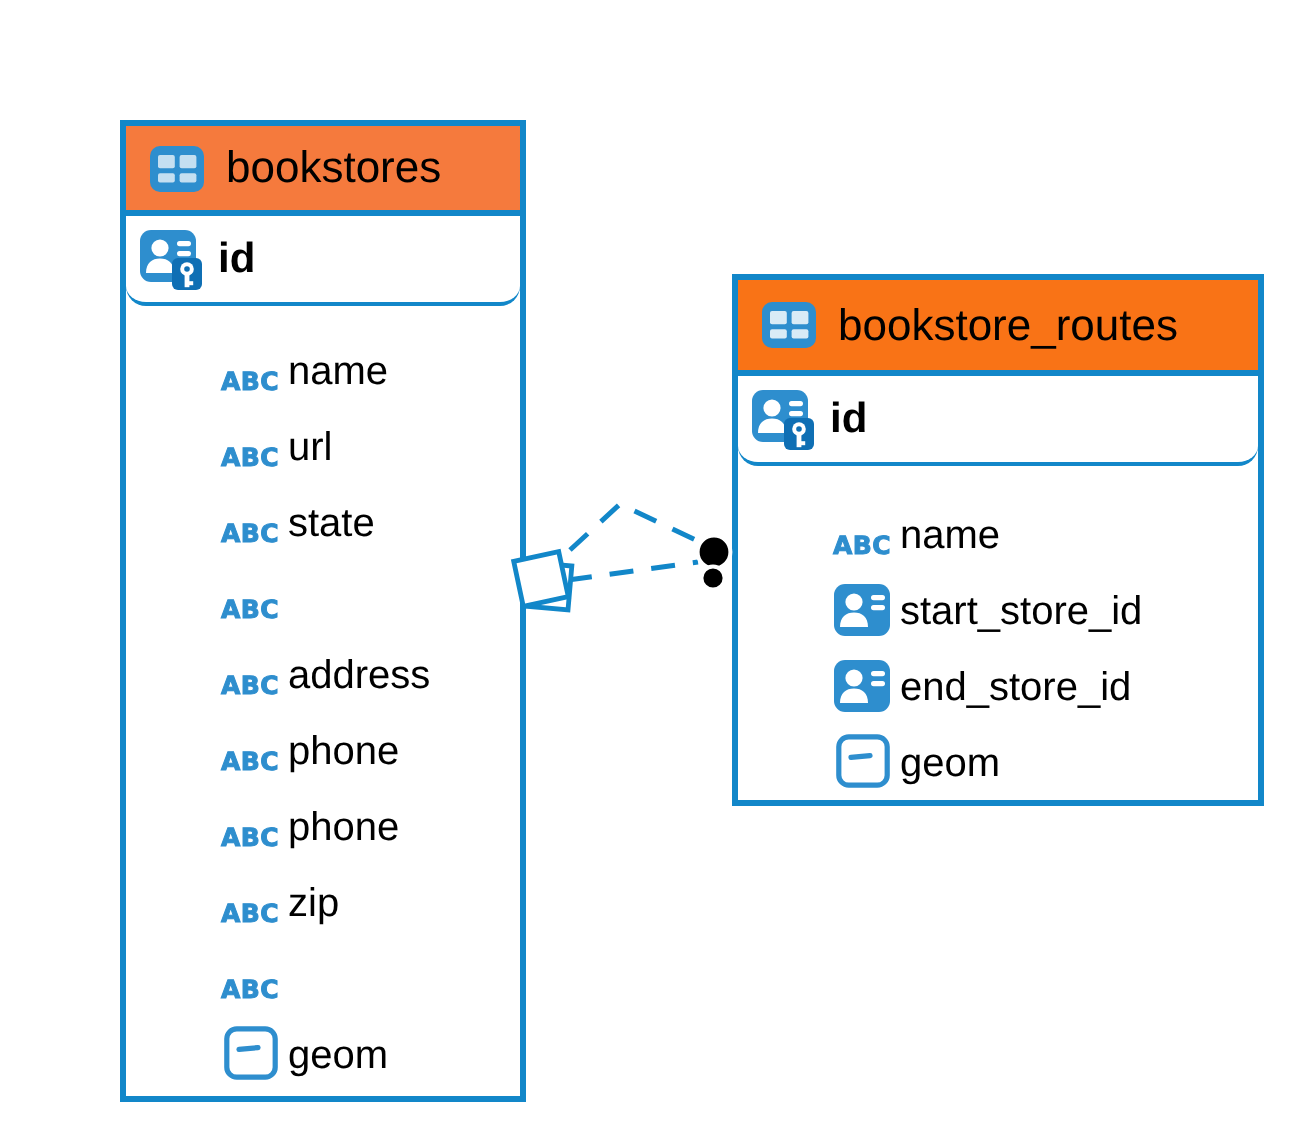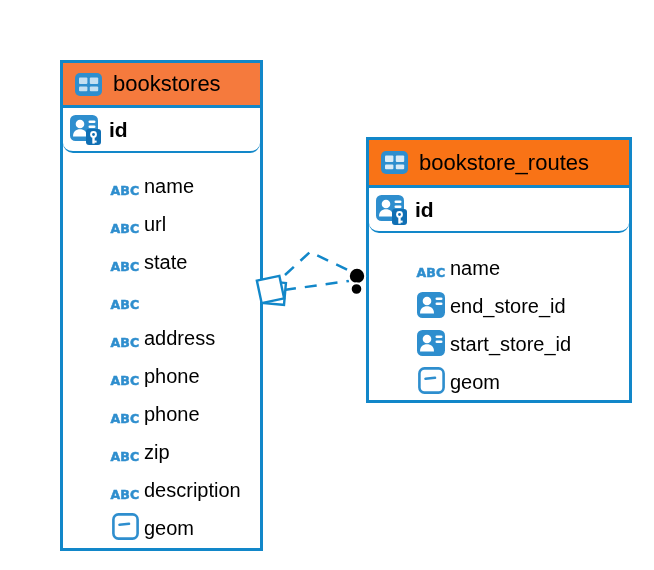--- a/index.html
+++ b/index.html
@@ -98,21 +98,20 @@
       <div class="col-row">
         <span class="icon-cell abc">ABC</span>
         <span class="label">phone</span>
       </div>
       <div class="col-row">
         <span class="icon-cell abc">ABC</span>
         <span class="label">zip</span>
       </div>
       <div class="col-row">
         <span class="icon-cell abc">ABC</span>
-        <span class="label">description</span>
       </div>
       <div class="col-row">
         <span class="icon-cell">
           <svg width="27" height="27" viewBox="0 0 27 27">
             <rect x="1.4" y="1.4" width="24.2" height="24.2" rx="5" fill="#fff" stroke="#2E8ECE" stroke-width="2.6"></rect>
             <line x1="7.5" y1="11.7" x2="17" y2="10.8" stroke="#2E8ECE" stroke-width="2.6" stroke-linecap="round"></line>
           </svg>
         </span>
         <span class="label">geom</span>
       </div>
@@ -159,33 +158,33 @@
       <div class="col-row">
         <span class="icon-cell">
           <svg width="28" height="26" viewBox="0 0 28 26">
             <rect width="28" height="26" rx="5.5" fill="#2E8ECE"></rect>
             <circle cx="10" cy="9" r="4.3" fill="#fff"></circle>
             <path d="M3 21.5 C3 16.5 6 14.3 10 14.3 C14 14.3 17 16.5 17 21.5 Z" fill="#fff"></path>
             <rect x="18.5" y="5.5" width="7" height="2.6" rx="1.3" fill="#fff"></rect>
             <rect x="18.5" y="10.5" width="7" height="2.6" rx="1.3" fill="#fff"></rect>
           </svg>
         </span>
-        <span class="label">end_store_id</span>
+        <span class="label">start_store_id</span>
       </div>
       <div class="col-row">
         <span class="icon-cell">
           <svg width="28" height="26" viewBox="0 0 28 26">
             <rect width="28" height="26" rx="5.5" fill="#2E8ECE"></rect>
             <circle cx="10" cy="9" r="4.3" fill="#fff"></circle>
             <path d="M3 21.5 C3 16.5 6 14.3 10 14.3 C14 14.3 17 16.5 17 21.5 Z" fill="#fff"></path>
             <rect x="18.5" y="5.5" width="7" height="2.6" rx="1.3" fill="#fff"></rect>
             <rect x="18.5" y="10.5" width="7" height="2.6" rx="1.3" fill="#fff"></rect>
           </svg>
         </span>
-        <span class="label">start_store_id</span>
+        <span class="label">end_store_id</span>
       </div>
       <div class="col-row">
         <span class="icon-cell">
           <svg width="27" height="27" viewBox="0 0 27 27">
             <rect x="1.4" y="1.4" width="24.2" height="24.2" rx="5" fill="#fff" stroke="#2E8ECE" stroke-width="2.6"></rect>
             <line x1="7.5" y1="11.7" x2="17" y2="10.8" stroke="#2E8ECE" stroke-width="2.6" stroke-linecap="round"></line>
           </svg>
         </span>
         <span class="label">geom</span>
       </div>

